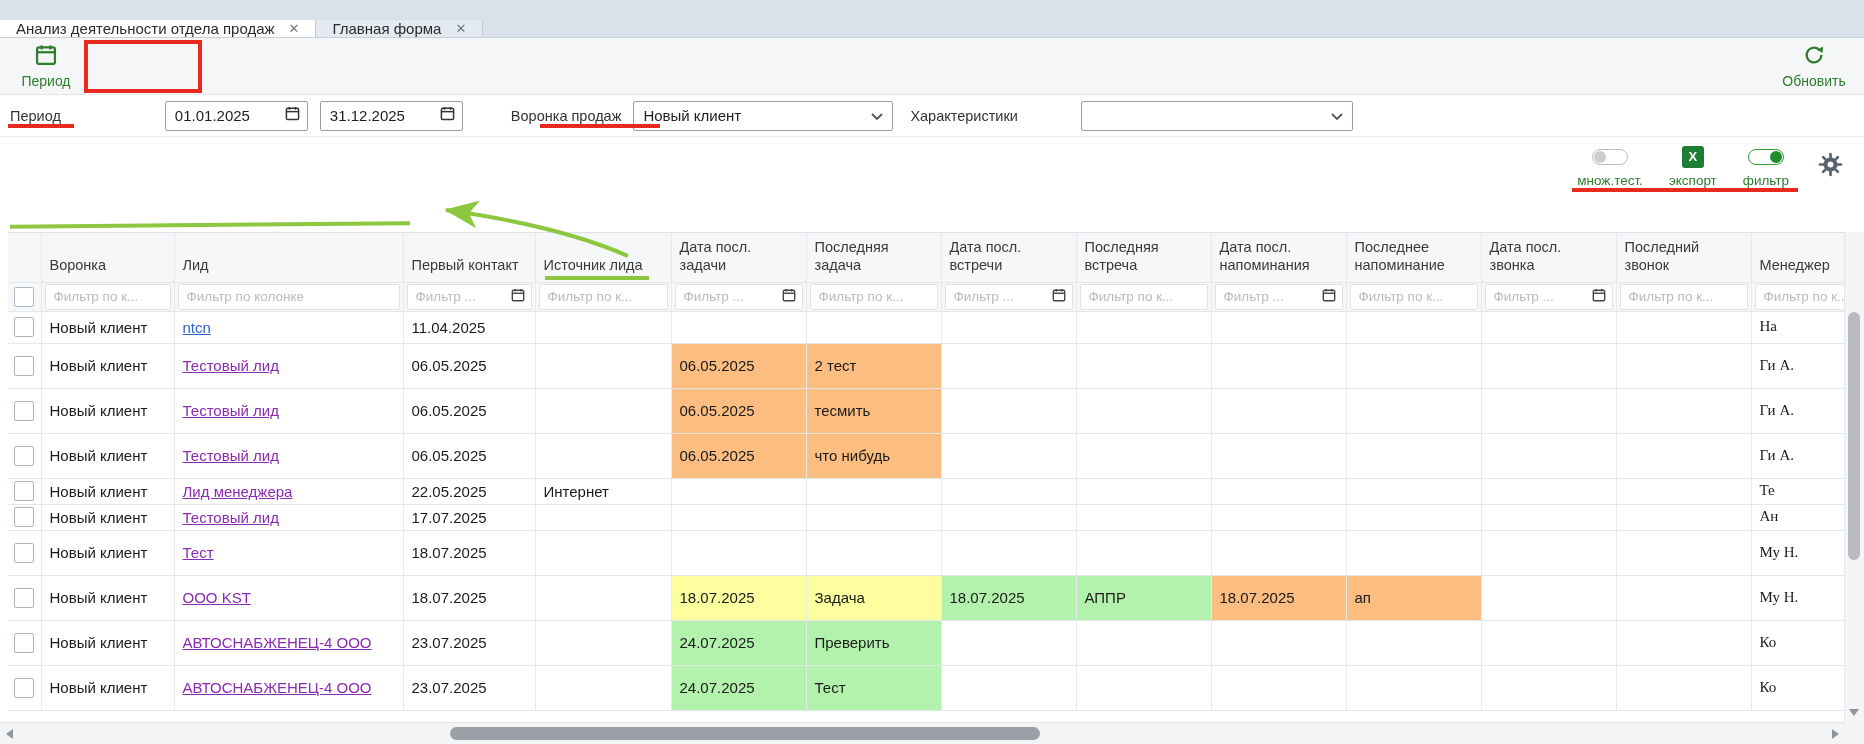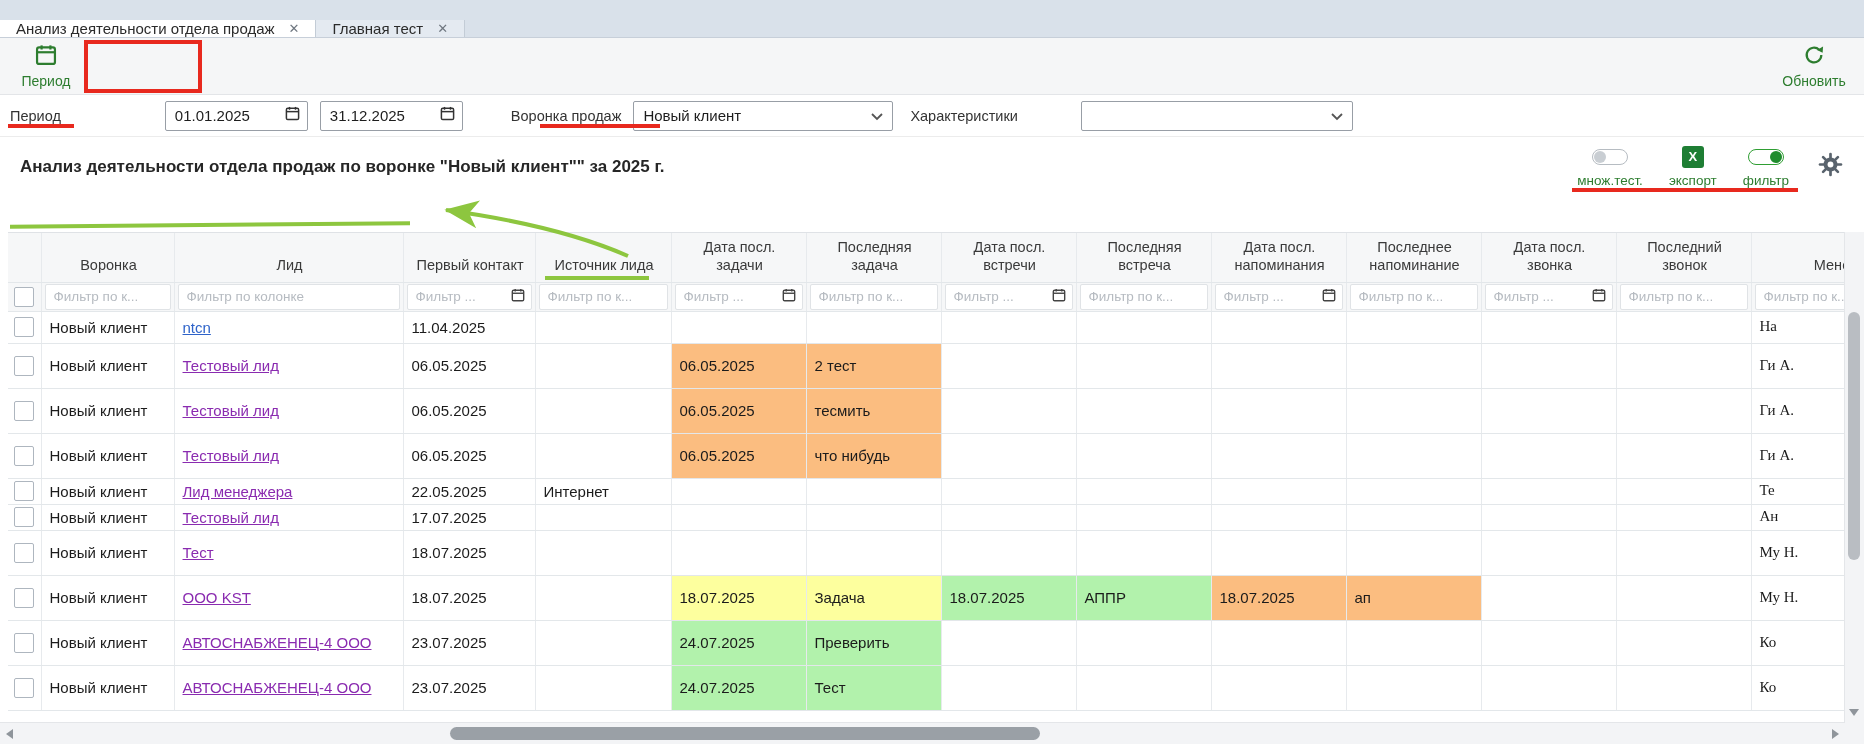--- a/index.html
+++ b/index.html
@@ -55,21 +55,21 @@
   .drag-hint-row{position:absolute;left:0;top:59px;width:100%;height:36px;display:flex;align-items:center;
                  padding-left:12px;box-sizing:border-box;}
   .drag-hint{font-style:italic;font-size:15px;color:#3b3b3b;}
 
   
   .table-viewport{position:absolute;left:8px;top:95px;right:19px;bottom:22px;overflow:hidden;
                   border-top:1px solid #dfe2e6;}
   table.grid{border-collapse:collapse;table-layout:fixed;width:1937px;}
   table.grid th,table.grid td{border-right:1px solid #e7eaed;border-bottom:1px solid #e3e7ea;
                               box-sizing:border-box;overflow:hidden;}
-  thead tr.labels th{height:49px;background:#f6f7f8;vertical-align:bottom;text-align:center;
+  thead tr.labels th{height:49px;background:#f6f7f8;vertical-align:bottom;text-align:left;
                      font-weight:normal;font-size:14.5px;color:#3a3a3a;padding:2px 6px 7px 8px;line-height:1.25;}
   thead tr.filters td{height:29px;background:#f6f7f8;padding:1px 3px;}
   .hfilter{height:26px;background:#fff;border:1px solid #e0e3e6;border-radius:2px;display:flex;
            align-items:center;box-sizing:border-box;padding:0 6px;}
   .hfilter input{border:0;outline:0;width:100%;min-width:0;font-size:13.5px;font-family:inherit;color:#333;background:transparent;}
   input::placeholder{color:#b6bbc1;opacity:1;}
   tbody td{font-size:15px;color:#1b1b1b;padding:2px 6px 2px 8px;vertical-align:middle;}
   tr.h-m>td{height:32px;} tr.h-l>td{height:45px;} tr.h-s>td{height:26px;}
   .checkbox{width:18px;height:18px;border:1px solid #aeb6bf;border-radius:2px;background:#fff;margin:0 auto;}
   td.cb{padding:2px;}
@@ -107,21 +107,21 @@
 <body>
 
 <div class="app">
 
   <div class="tabbar">
     <div class="tab active">
       <span>Анализ деятельности отдела продаж</span>
       <span class="tab-close">✕</span>
     </div>
     <div class="tab inactive">
-      <span>Главная тест</span>
+      <span>Главная форма</span>
       <span class="tab-close">✕</span>
     </div>
   </div>
 
   <div class="toolbar">
     <div class="tbtn btn-period">
       <span>
         <svg width="22" height="22" viewBox="0 0 16 16">
             <rect x="1.5" y="2.5" width="13" height="12" rx="1.5" fill="none" stroke="#2d7d2f" stroke-width="1.6"></rect>
             <line x1="1.5" y1="6" x2="14.5" y2="6" stroke="#2d7d2f" stroke-width="1.6"></line>
@@ -181,21 +181,20 @@
       <span>
         <svg width="12" height="8" viewBox="0 0 12 8">
             <polyline points="1,1 6,6 11,1" fill="none" stroke="#555" stroke-width="1.8"></polyline>
           </svg>
       </span>
     </div>
   </div>
 
   <div class="report">
     <div class="report-head">
-      <span class="report-title">Анализ деятельности отдела продаж по воронке "Новый клиент"" за 2025 г.</span>
       <div class="controls">
         <div class="ctl">
           <div class="ctl-icon-zone">
               <div class="toggle off">
                 <div class="knob"></div>
               </div>
             </div>
           <span class="ctl-label">множ.тест.</span>
         </div>
         <div class="ctl">

